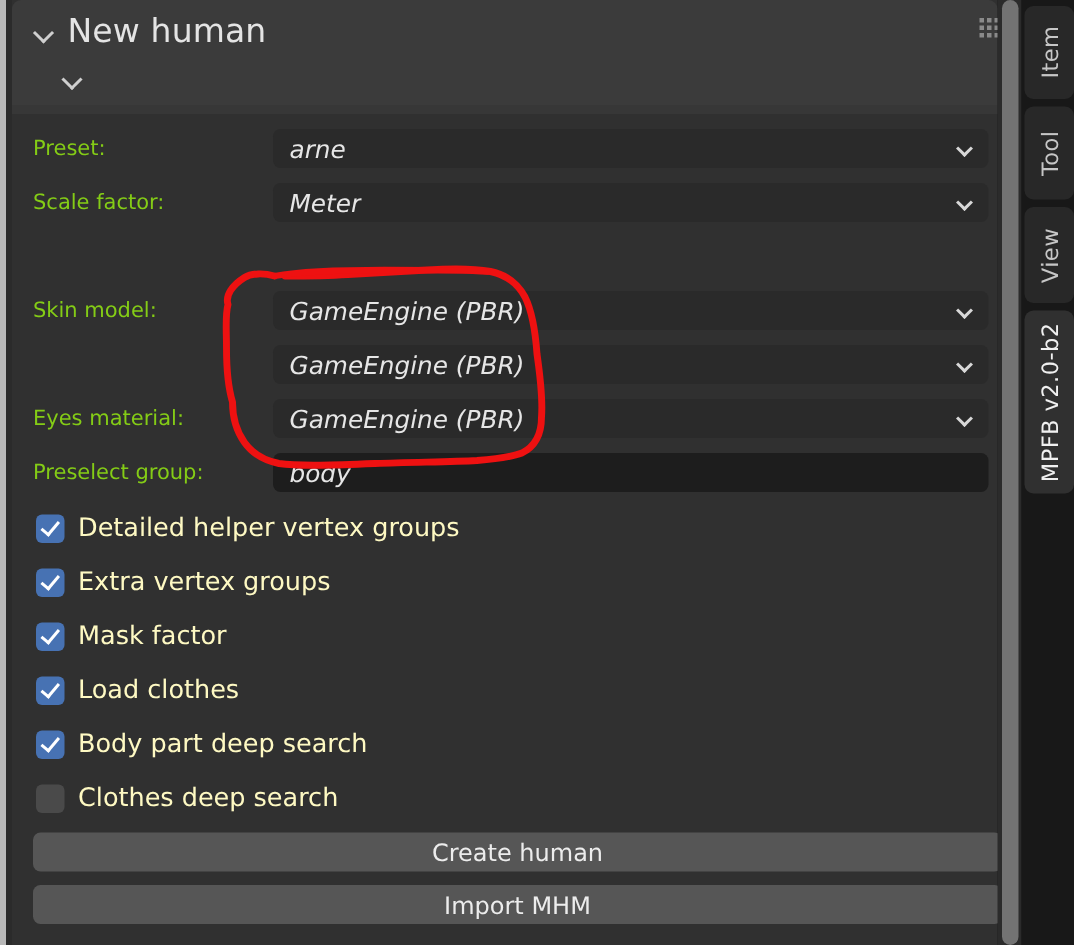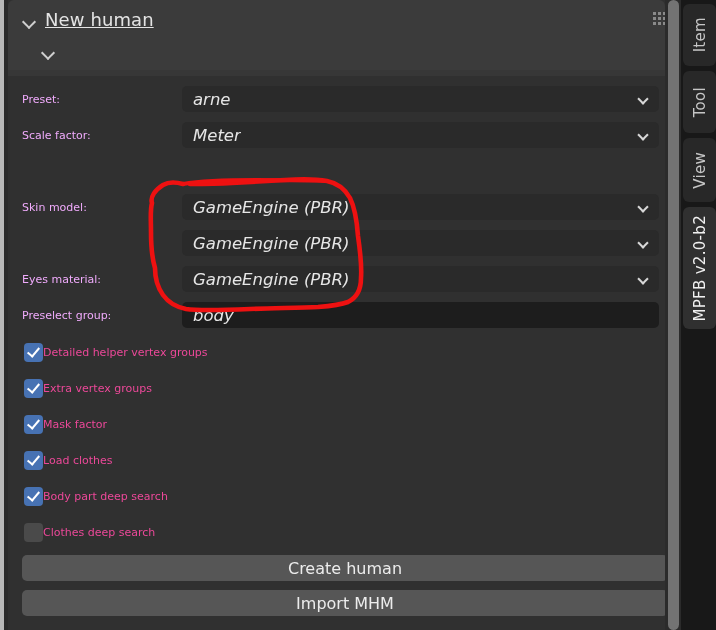--- a/index.html
+++ b/index.html
@@ -59,26 +59,25 @@
     position: absolute;
     left: 0; top: 70px;
     width: 657px;
     height: 6px;
     background: #373737;
   }
 
   .hdr-row {
     position: absolute;
     display: flex;
-    align-items: flex-end;
+    align-items: center;
     color: #e4e4e4;
-    font-size: 18px;
+    font-size: 22px;
     letter-spacing: 0.1px;
     white-space: nowrap;
-    text-decoration: underline;
   }
   .hdr-row.lvl1 { left: 14px; top: 9px; }
   .hdr-row.lvl2 { left: 33px; top: 45px; }
 
   .chev {
     display: inline-block;
     width: 16px;
     height: 16px;
     position: relative;
     margin-right: 7px;
@@ -115,22 +114,22 @@
     position: absolute;
     left: 0;
     width: 657px;
     height: 26px;
     display: flex;
     align-items: center;
   }
   .prop-label {
     position: absolute;
     left: 14px;
-    color: #f0abfc;
-    font-size: 11px;
+    color: #84cc16;
+    font-size: 14px;
     white-space: nowrap;
   }
   .prop-field {
     position: absolute;
     left: 174px;
     width: 477px;
     height: 26px;
     background: #2a2a2a;
     border-radius: 5px;
     display: flex;
@@ -187,22 +186,23 @@
   .cb-box.on::after {
     content: "";
     position: absolute;
     left: 6px; top: 2.5px;
     width: 5px; height: 10px;
     border-right: 2.6px solid #ffffff;
     border-bottom: 2.6px solid #ffffff;
     transform: rotate(40deg);
   }
   .cb-label {
-    color: #ec4899;
-    font-size: 11px;
+    margin-left: 9px;
+    color: #fef9c3;
+    font-size: 17px;
     white-space: nowrap;
   }
 
   
   .act-btn {
     position: absolute;
     left: 14px;
     width: 646px;
     height: 26px;
     background: #565656;

